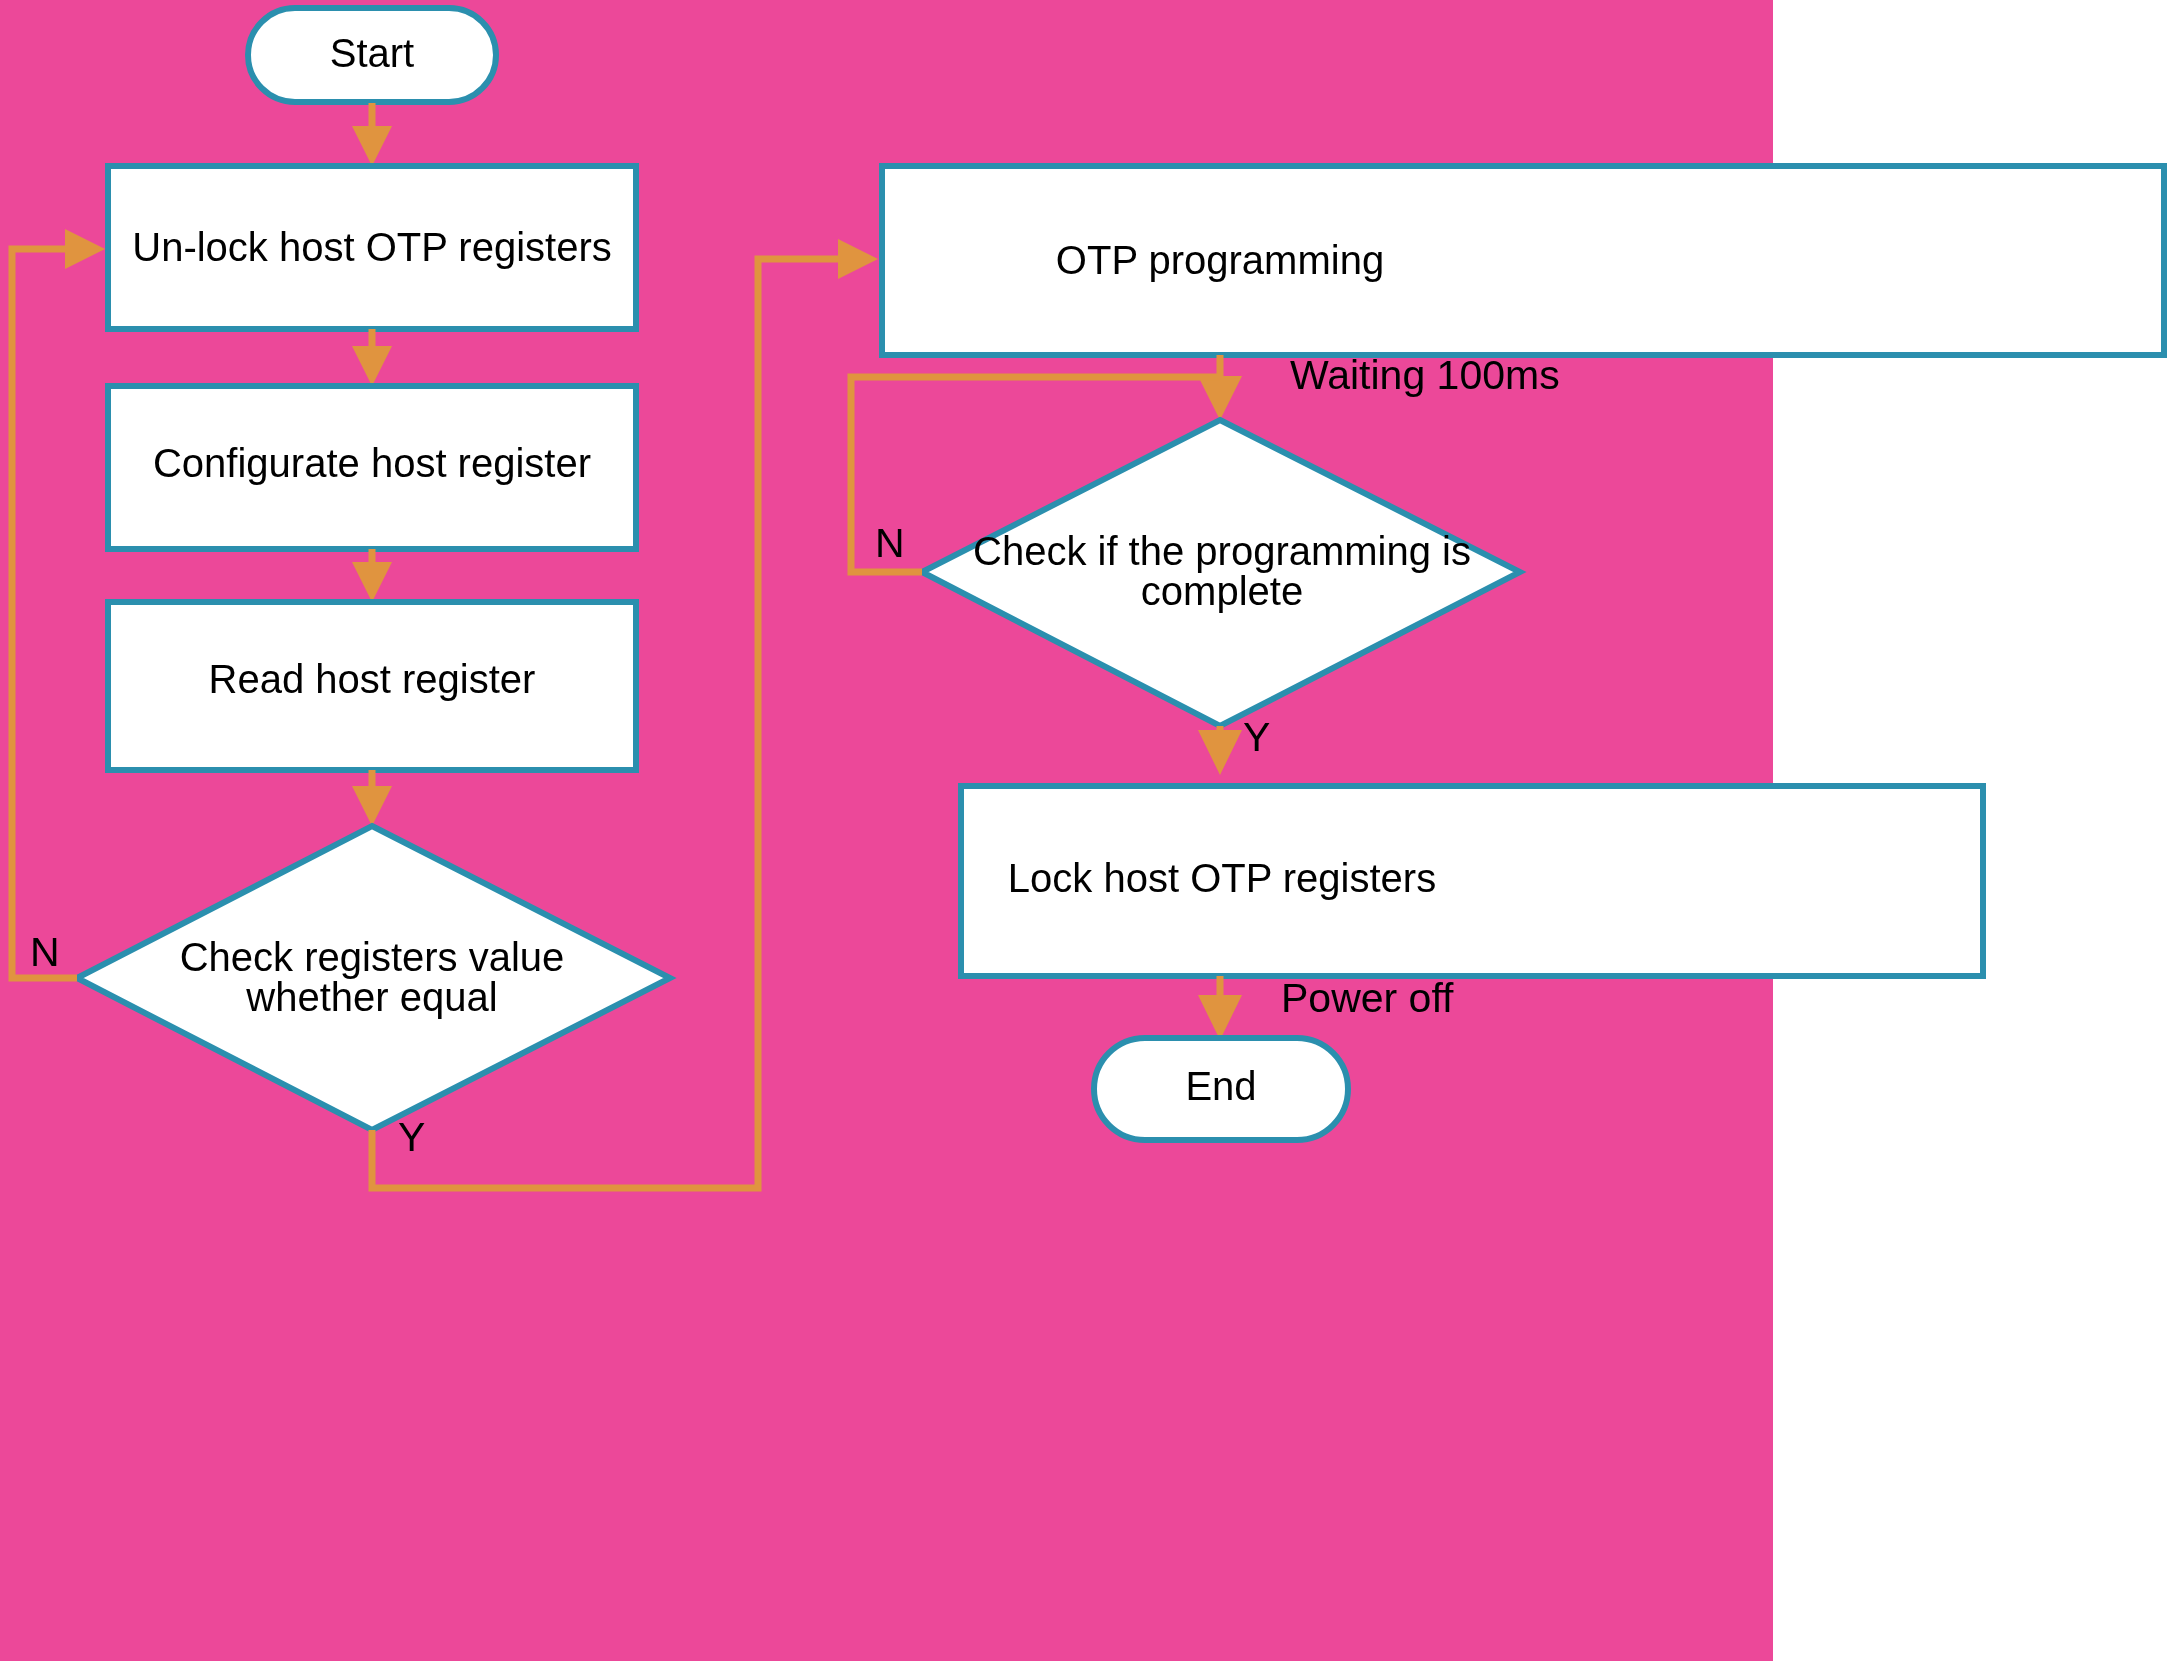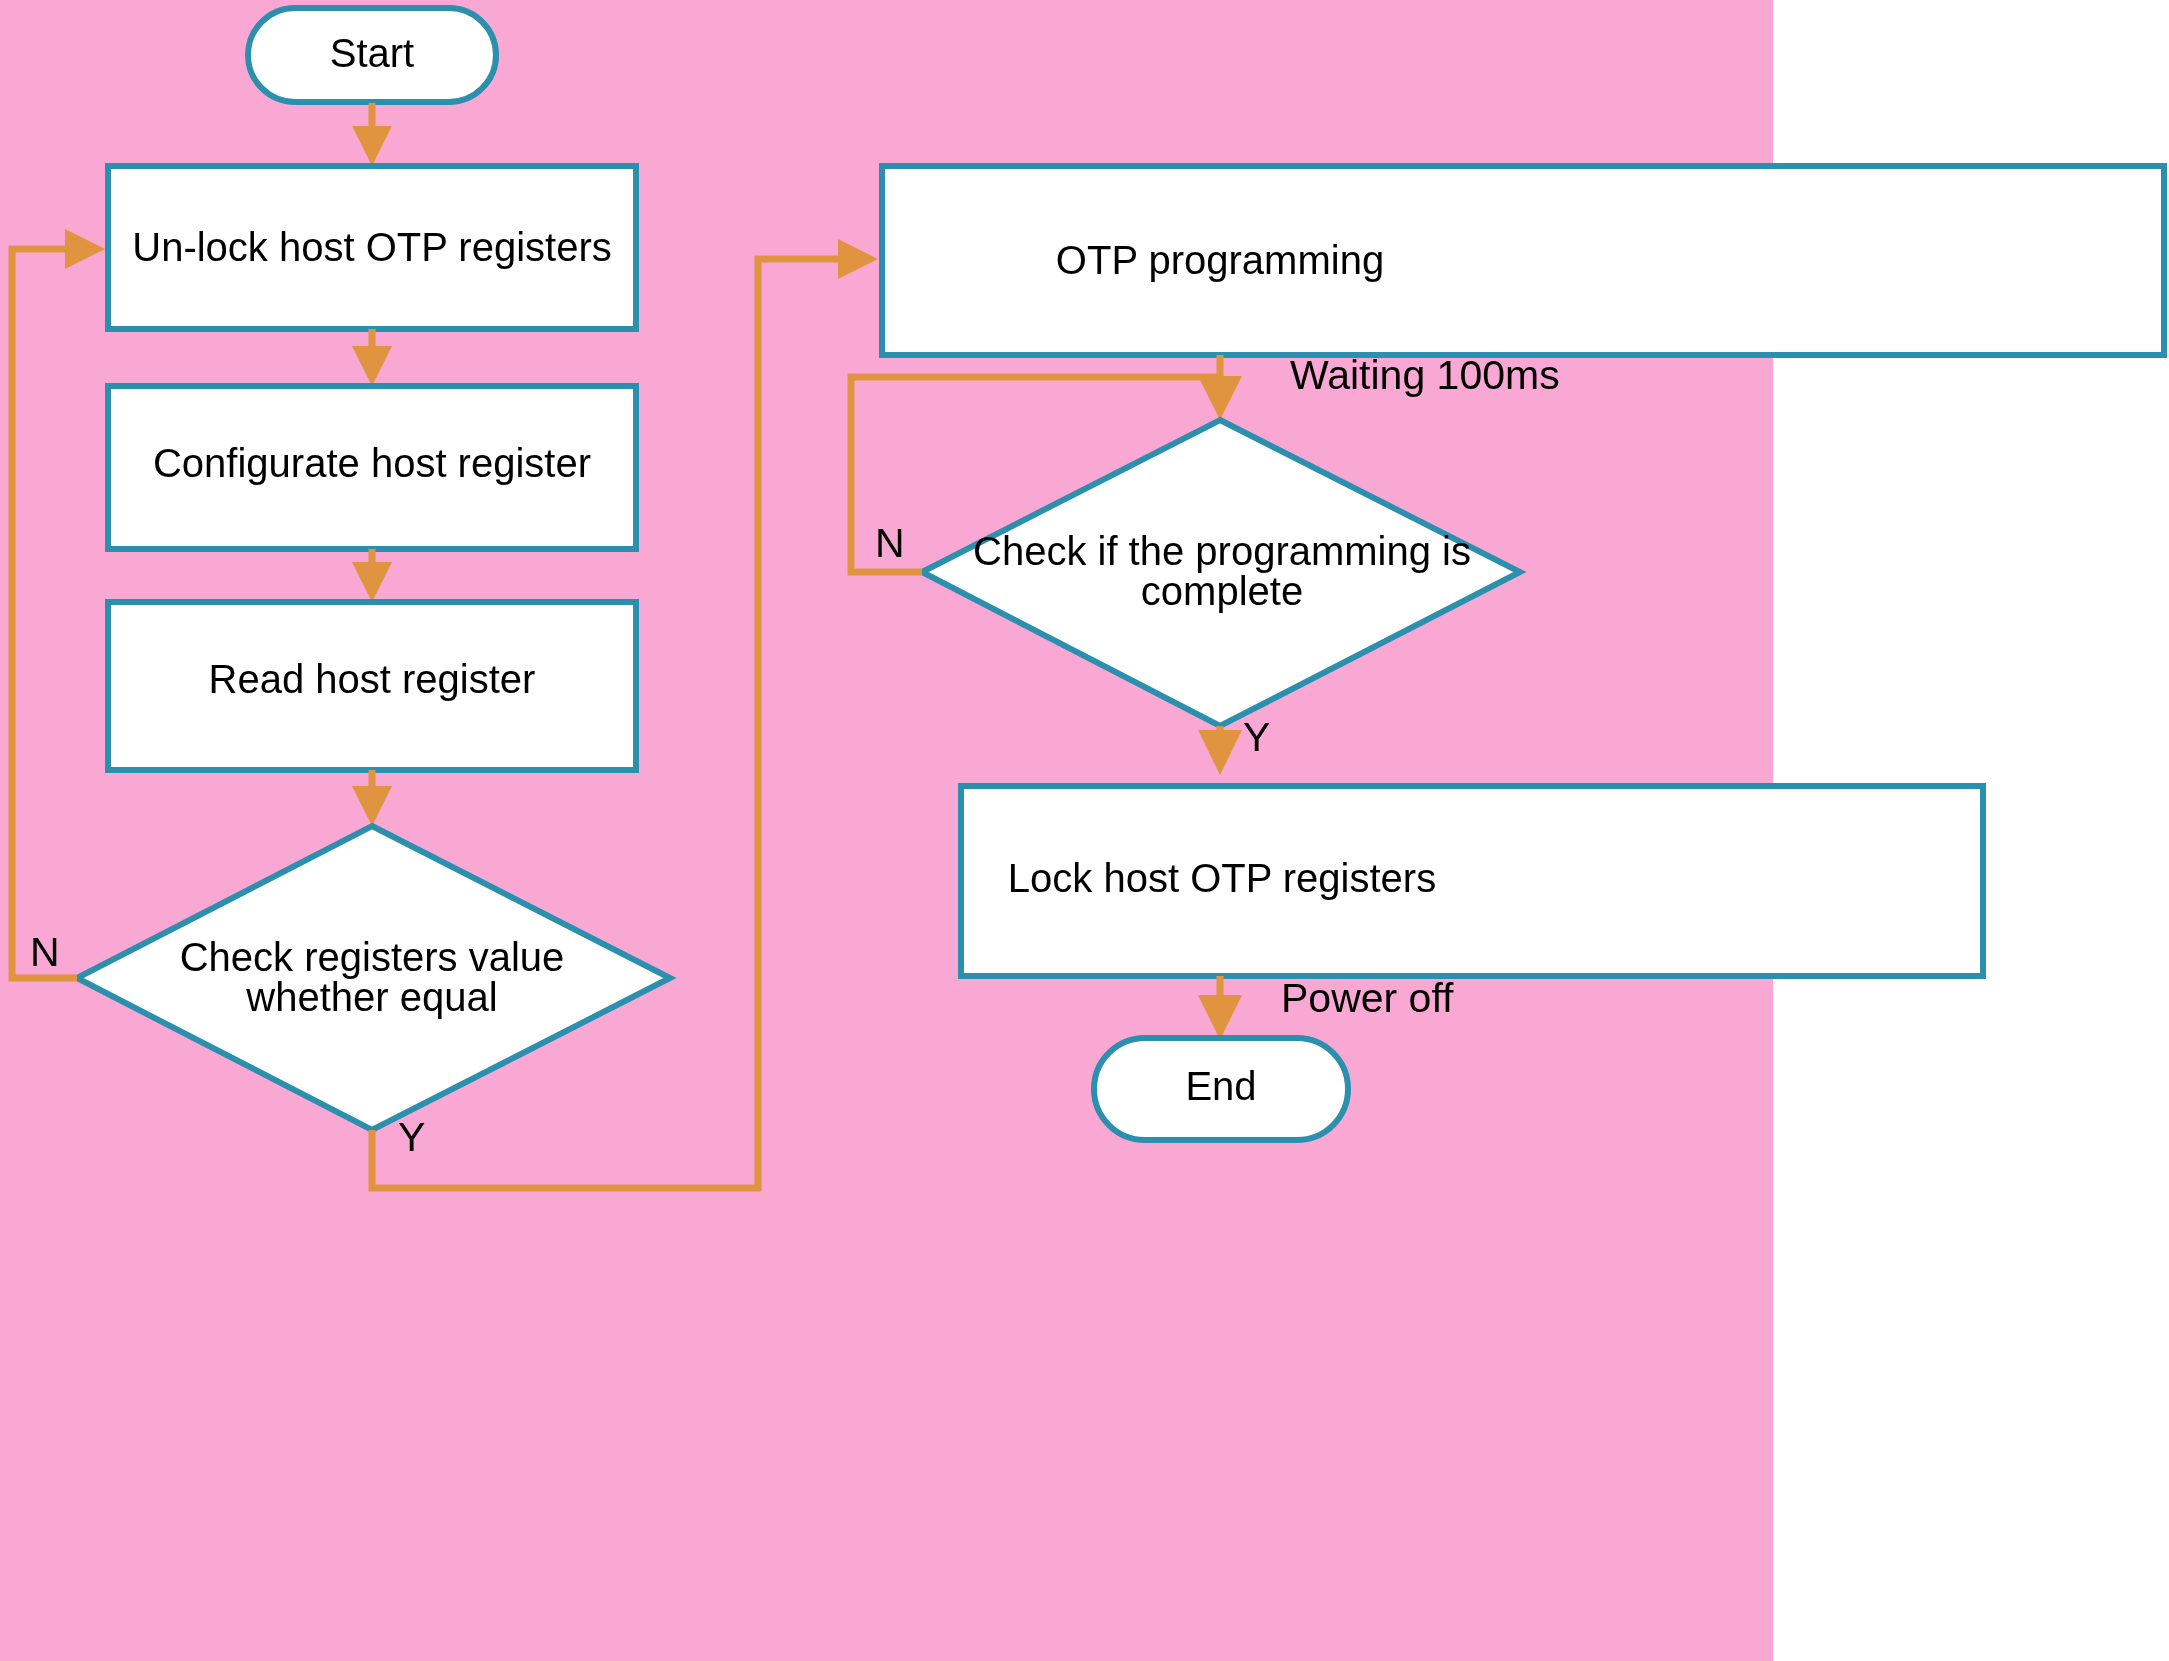--- a/index.html
+++ b/index.html
@@ -10,21 +10,21 @@
   body {
     width: 2169px;
     height: 1661px;
     font-family: "Liberation Sans", sans-serif;
     overflow: hidden;
   }
   #flowchart-root {
     position: relative;
     width: 1773px;
     height: 1661px;
-    background: #f9a8d4;
+    background: #ec4899;
   }
   svg.flow-canvas {
     position: absolute;
     top: 0;
     left: 0;
     width: 2169px;
     height: 1661px;
     display: block;
   }
   .node-shape {

